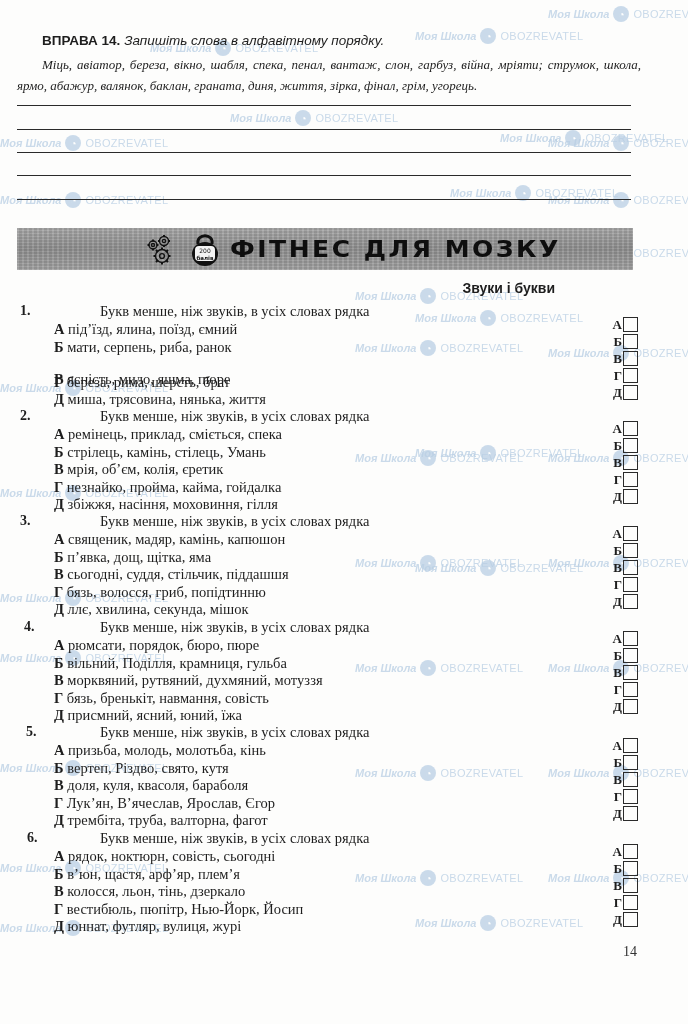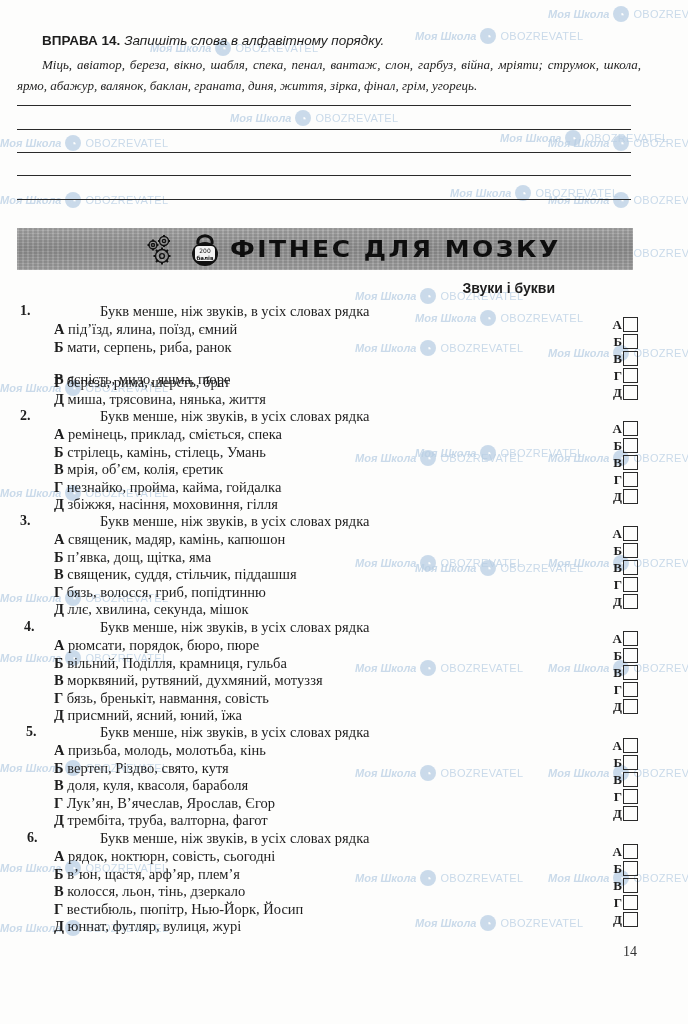--- a/index.html
+++ b/index.html
@@ -353,21 +353,21 @@
       <div class="row">
         <span class="lbl">Д</span>
         <span class="box"></span>
       </div>
     </div>
     <div class="task" style="top: 513px;">
       <span class="num" style="left: 20px;">3.</span>
       <span class="q">Букв менше, ніж звуків, в усіх словах рядка</span>
       <div class="opt" style="top: 18px;"><b>А</b> <span>священик, мадяр, камінь, капюшон</span></div>
       <div class="opt" style="top: 35.5px;"><b>Б</b> <span>п’явка, дощ, щітка, яма</span></div>
-      <div class="opt" style="top: 53px;"><b>В</b> <span>священик, суддя, стільчик, піддашшя</span></div>
+      <div class="opt" style="top: 53px;"><b>В</b> <span>сьогодні, суддя, стільчик, піддашшя</span></div>
       <div class="opt" style="top: 70.5px;"><b>Г</b> <span>бязь, волосся, гриб, попідтинню</span></div>
       <div class="opt" style="top: 88px;"><b>Д</b> <span>ллє, хвилина, секунда, мішок</span></div>
     </div>
     <div class="boxes" style="top: 525px;">
       <div class="row">
         <span class="lbl">А</span>
         <span class="box"></span>
       </div>
       <div class="row">
         <span class="lbl">Б</span>

